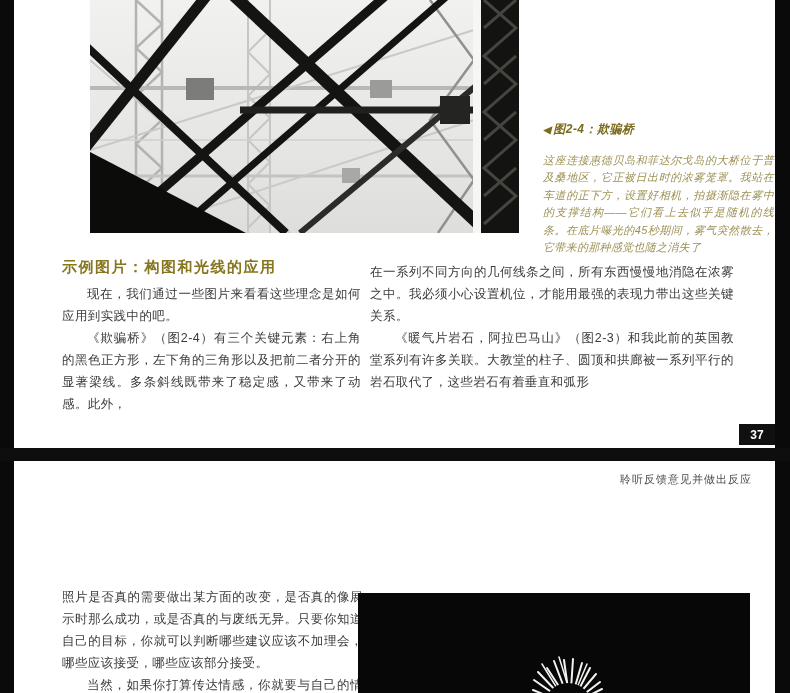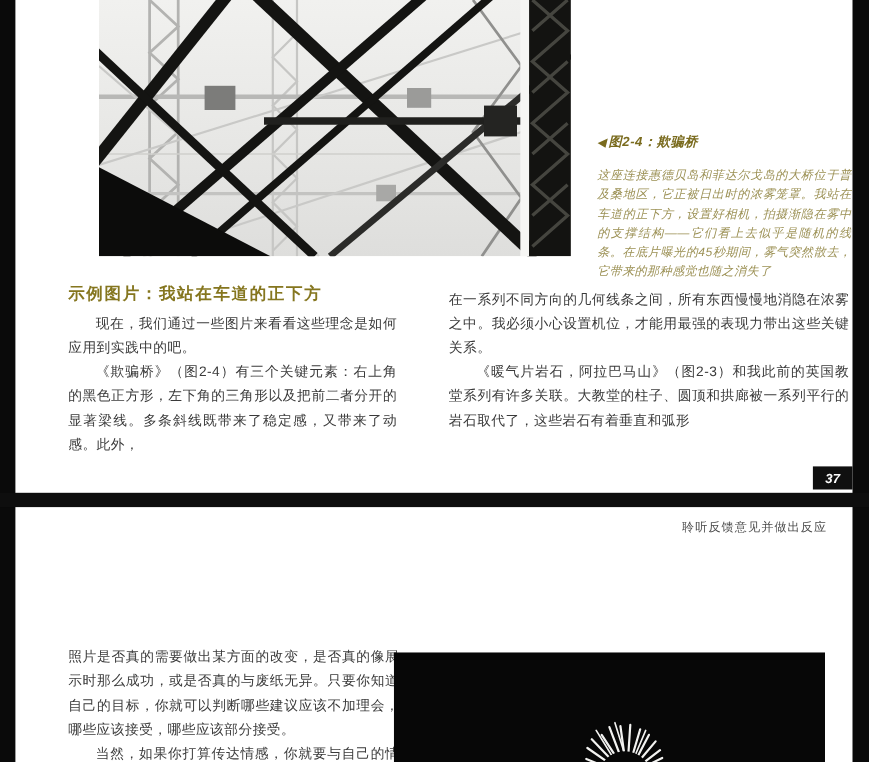--- a/index.html
+++ b/index.html
@@ -19,25 +19,25 @@
   .caption-body{margin-top:14px;font-size:11px;line-height:17.4px;color:#9c9155;
                 text-align:justify;word-break:break-all;letter-spacing:0.3px;}
 
   .sec-heading{position:absolute;left:62px;top:258px;font-size:15px;font-weight:bold;
                color:#85761f;letter-spacing:1.5px;}
   .bodytext{font-size:12.5px;line-height:22px;color:#3a3a3a;text-align:justify;
             word-break:break-all;letter-spacing:0.4px;}
   .bodytext p{margin:0;}
   .indent{text-indent:2em;}
   .col-left{position:absolute;left:62px;top:283px;width:299px;}
-  .col-right{position:absolute;left:370px;top:261px;width:364px;margin-left:38px;}
+  .col-right{position:absolute;left:370px;top:261px;width:364px;}
 
   .pagenum{position:absolute;left:739px;top:424px;width:36px;height:21px;background:#101010;
            color:#fdfdfd;font-size:12px;font-weight:bold;display:flex;align-items:center;
-           justify-content:center;font-style:italic;}
+           justify-content:center;}
 
   .p2-header{position:absolute;top:472px;right:38px;font-size:11px;color:#4c4c4c;
              letter-spacing:1px;padding-left:12px;}
   .p2-body{position:absolute;left:62px;top:586px;width:301px;}
 </style>
 </head>
 <body>
 
 <div class="canvas">
 
@@ -95,21 +95,21 @@
     </g>
   </svg>
 
   <div class="caption">
     <div class="caption-title">
       <span class="arrow">◀</span><span>图2-4：欺骗桥</span>
     </div>
     <div class="caption-body">这座连接惠德贝岛和菲达尔戈岛的大桥位于普及桑地区，它正被日出时的浓雾笼罩。我站在车道的正下方，设置好相机，拍摄渐隐在雾中的支撑结构——它们看上去似乎是随机的线条。在底片曝光的45秒期间，雾气突然散去，它带来的那种感觉也随之消失了</div>
   </div>
 
-  <div class="sec-heading">示例图片：我站在车道的正下方</div>
+  <div class="sec-heading">示例图片：构图和光线的应用</div>
 
   <div class="col-left bodytext">
     <p class="indent">现在，我们通过一些图片来看看这些理念是如何应用到实践中的吧。</p>
     <p class="indent">《欺骗桥》（图2-4）有三个关键元素：右上角的黑色正方形，左下角的三角形以及把前二者分开的显著梁线。多条斜线既带来了稳定感，又带来了动感。此外，</p>
   </div>
 
   <div class="col-right bodytext">
     <p>在一系列不同方向的几何线条之间，所有东西慢慢地消隐在浓雾之中。我必须小心设置机位，才能用最强的表现力带出这些关键关系。</p>
     <p class="indent">《暖气片岩石，阿拉巴马山》（图2-3）和我此前的英国教堂系列有许多关联。大教堂的柱子、圆顶和拱廊被一系列平行的岩石取代了，这些岩石有着垂直和弧形</p>
   </div>

